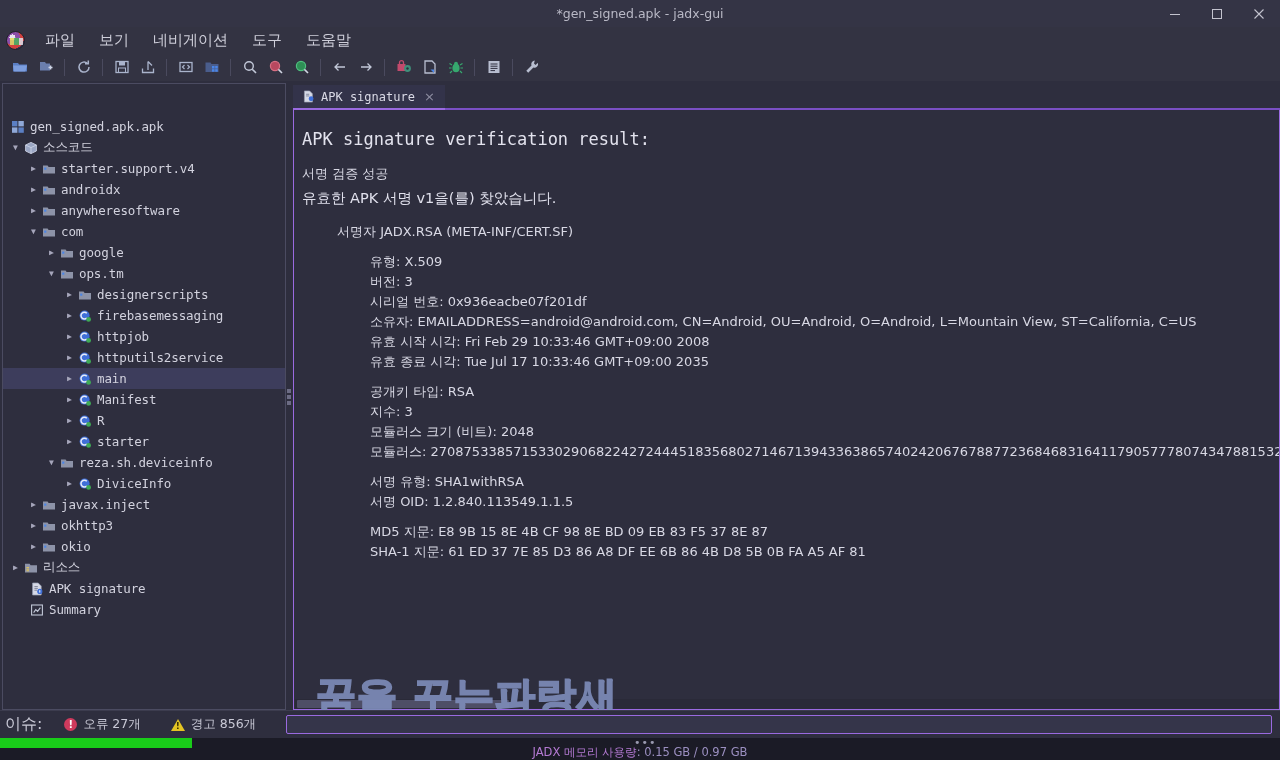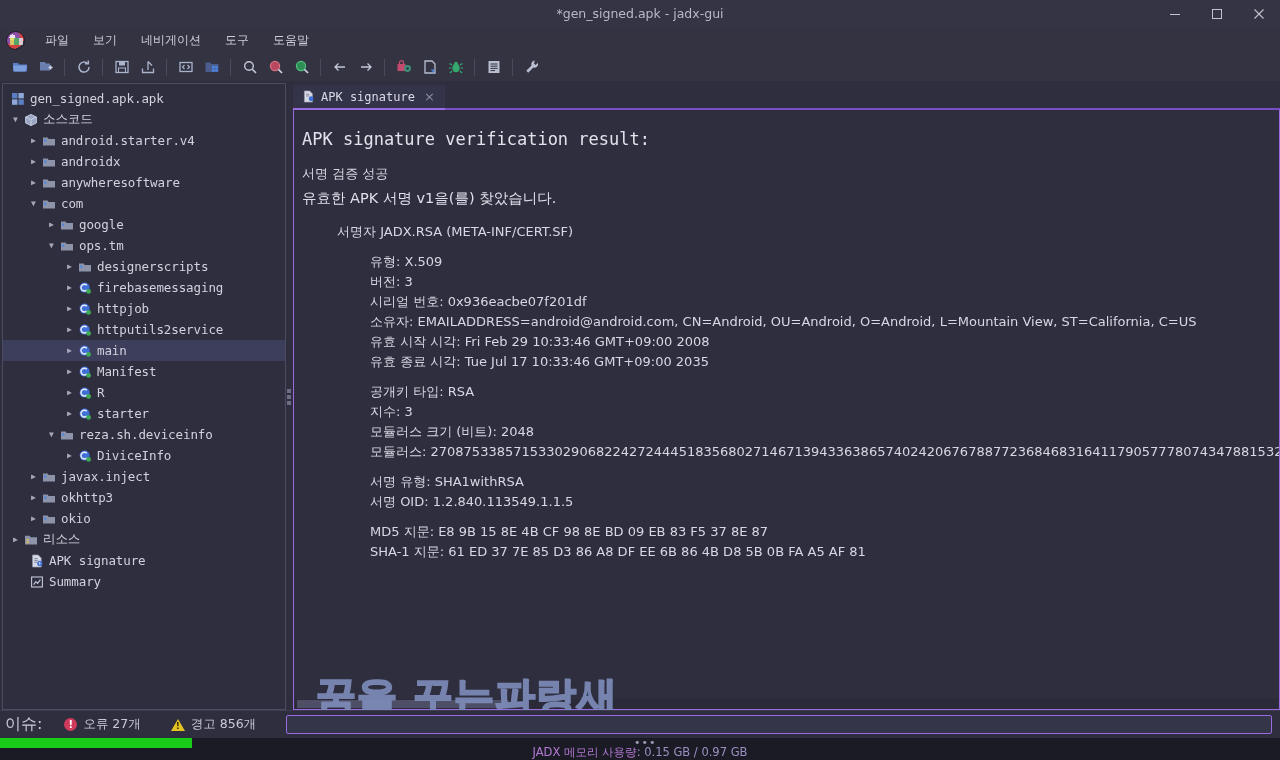--- a/index.html
+++ b/index.html
@@ -54,21 +54,21 @@
     margin-right: 7px;
     position: relative; overflow: hidden;
   }
   .applogo:after {
     content: ""; position: absolute; left: 3px; top: 6px;
     width: 13px; height: 7px;
     background: linear-gradient(90deg, #e6d85a 0 33%, #49b35c 33% 66%, #e0e0ea 66% 100%);
     opacity: .85;
   }
   .menu-item {
-    font-size: 12px; color: #cfcfda;
+    font-size: 15px; color: #cfcfda;
     padding: 3px 11px; border-radius: 3px;
     font-family: Liberation Serif, serif;
   }
 
   
   .toolbar {
     height: 28px; flex: 0 0 28px;
     background: #333342;
     display: flex; align-items: center;
     padding-left: 7px; gap: 1px;
@@ -92,21 +92,21 @@
   
   .treepanel {
     width: 283px; flex: 0 0 283px;
     background: #2e2e3e;
     border: 1px solid #4b4b61;
     border-right: none;
     margin: 2px 0 0 2px;
     position: relative;
     overflow: hidden;
   }
-  .tree { padding: 4px 0 0 0; }
+  .tree { padding: 4px 0 0 0; margin-top: 28px; }
   .trow {
     height: 21px; display: flex; align-items: center;
     font-size: 12.5px; color: #d2d2de;
     white-space: nowrap; position: relative;
     font-family: "DejaVu Sans Mono", monospace;
   }
   .trow.selected { background: #3d3d5c; }
   .trow .arrow {
     width: 13px; flex: 0 0 13px; display: flex;
     align-items: center; justify-content: center;
@@ -461,21 +461,21 @@
         </div>
 
         <div class="trow" style="padding-left:24px">
           <span class="arrow">▶</span>
           <span class="ticon">
             <svg width="14" height="14" viewBox="0 0 14 14">
                 <path d="M1 3.6h4.6l1 1.4h6.4v6.4H1z" fill="#8d93a8"></path>
                 <rect x="2.2" y="5.6" width="2.1" height="2.1" fill="#4a86e8"></rect>
               </svg>
           </span>
-          <span class="tlabel">android.starter.v4</span>
+          <span class="tlabel">starter.support.v4</span>
         </div>
 
         <div class="trow" style="padding-left:24px">
           <span class="arrow">▶</span>
           <span class="ticon">
             <svg width="14" height="14" viewBox="0 0 14 14">
                 <path d="M1 3.6h4.6l1 1.4h6.4v6.4H1z" fill="#8d93a8"></path>
                 <rect x="2.2" y="5.6" width="2.1" height="2.1" fill="#4a86e8"></rect>
               </svg>
           </span>

